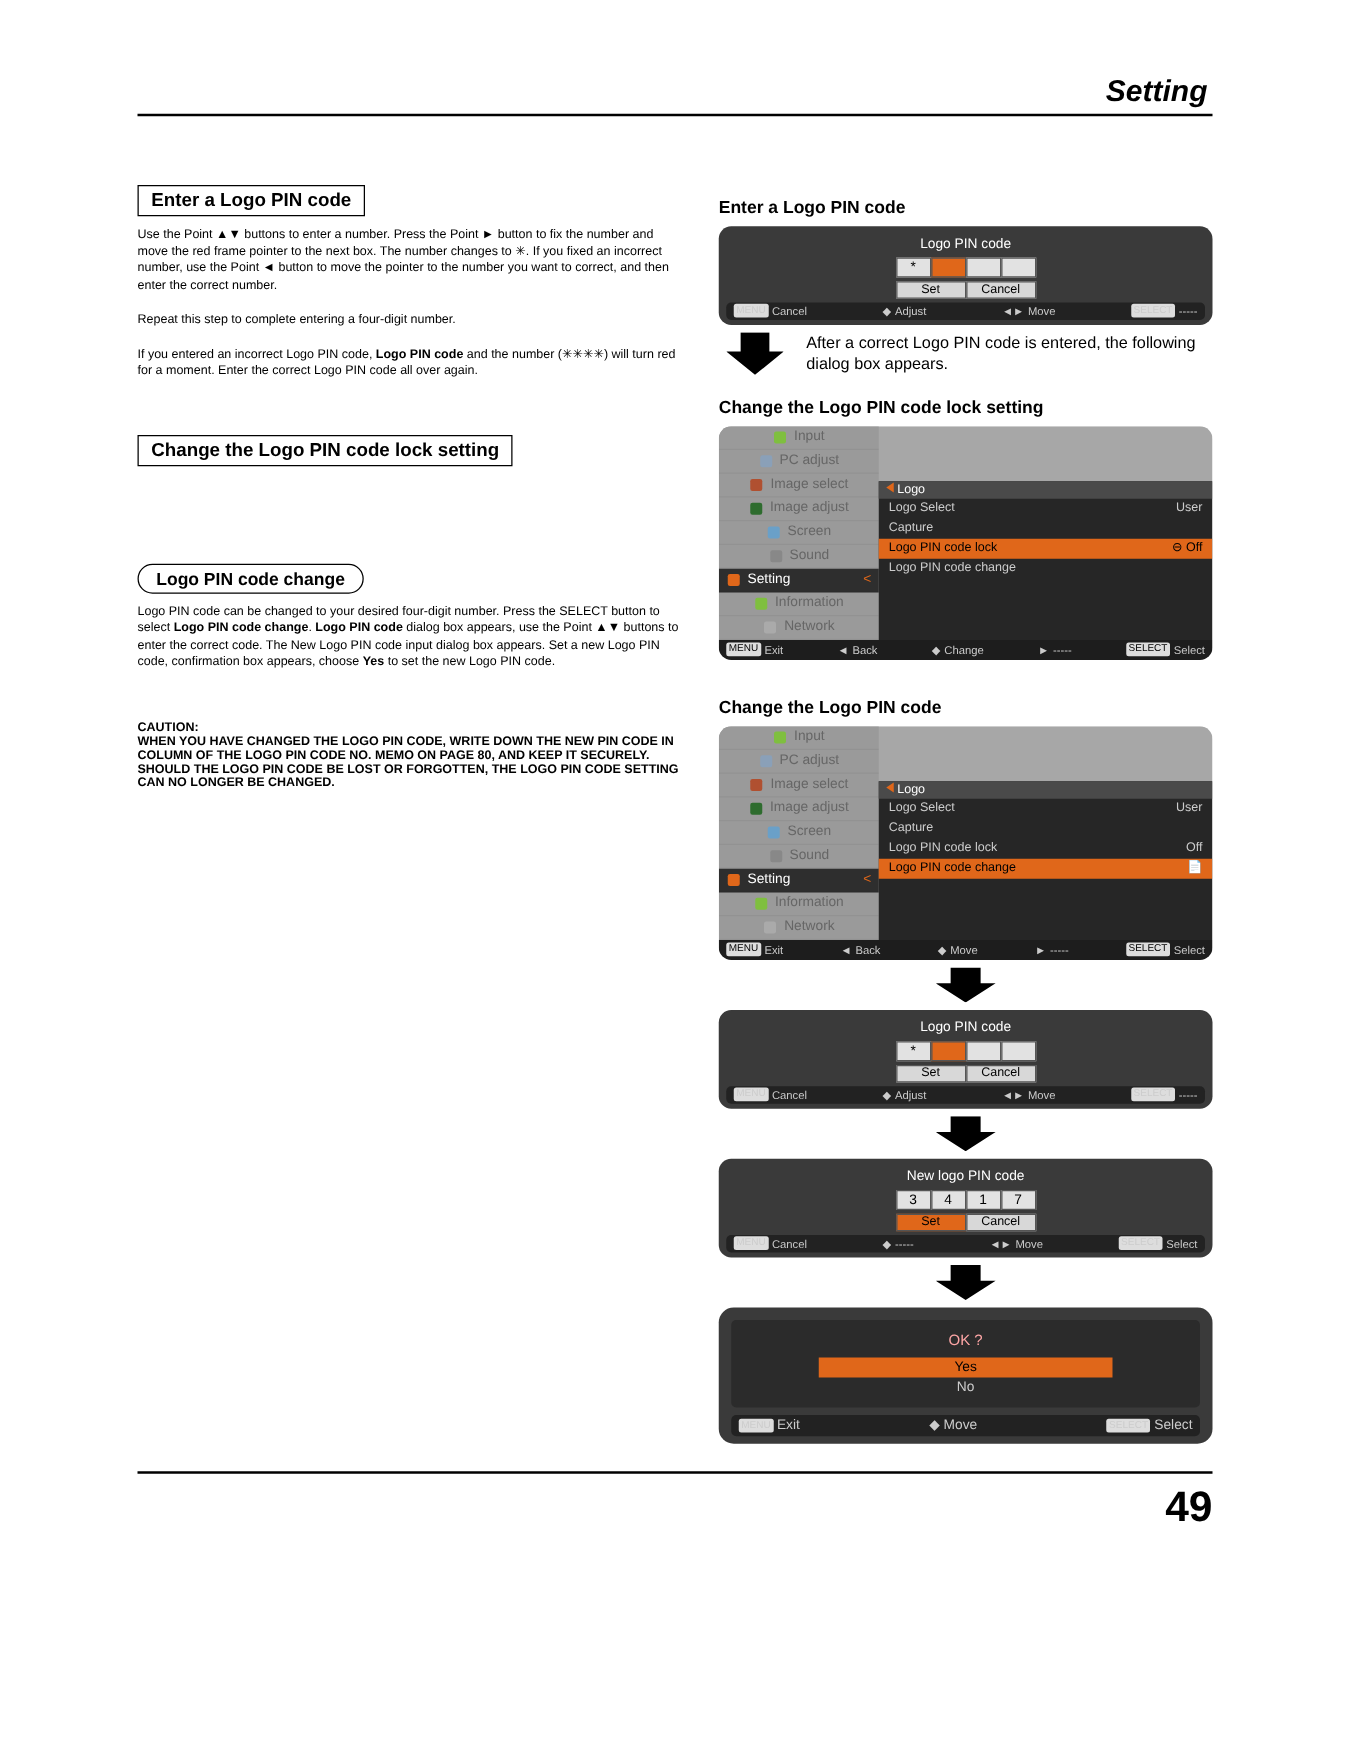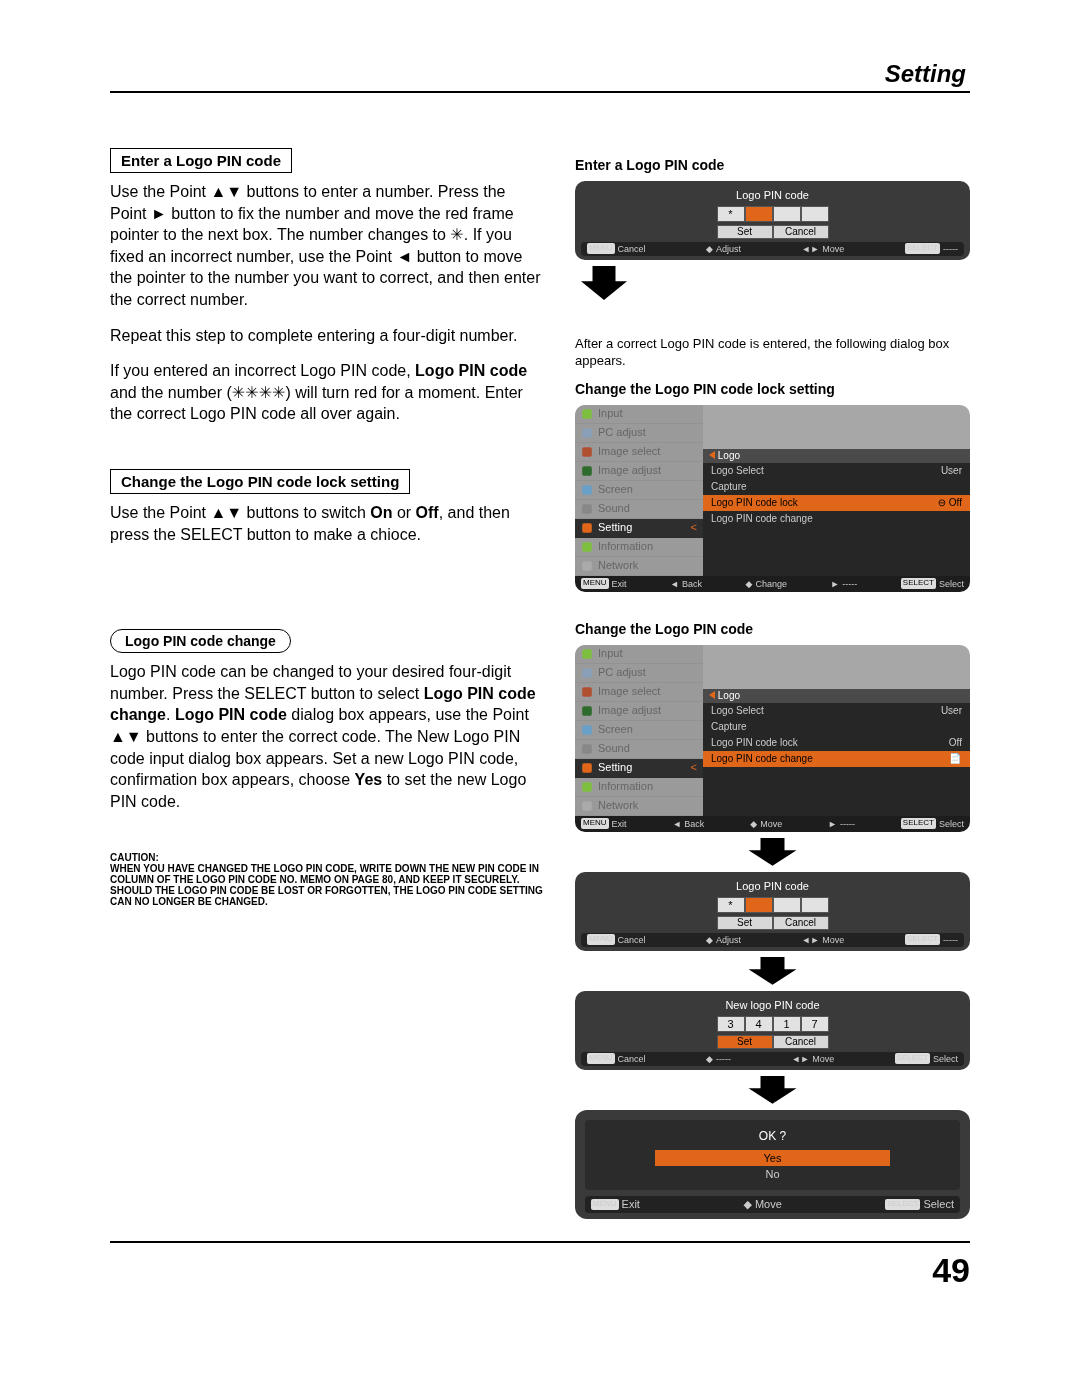--- a/index.html
+++ b/index.html
@@ -44,21 +44,21 @@
   }
   .pill-title {
     display: inline-block;
     border: 1px solid #000;
     border-radius: 14px;
     padding: 3px 14px;
     font-weight: bold;
     font-size: 14px;
     margin: 20px 0 8px 0;
   }
-  p { font-size: 16px; line-height: 1.35; margin: 0 0 14px 0; }
+  p { font-size: 10px; line-height: 1.35; margin: 0 0 14px 0; }
   .justify { text-align: justify; }
   .caution { font-size: 10px; font-weight: bold; margin-top: 40px; }
   .sub-head { font-weight: bold; font-size: 14px; margin: 8px 0 6px 0; }
   .page-num {
     text-align: right;
     font-size: 34px;
     font-weight: bold;
     margin-top: 8px;
   }
   .hr-bottom {
@@ -109,21 +109,21 @@
   }
   .status-bar span { color: #ccc; display: flex; align-items: center; gap: 3px; }
   .badge { background: #ddd; color: #000; font-size: 8px; padding: 0 2px; border-radius: 2px; }
 
   .arrow-down {
     width: 48px; height: 28px;
     margin: 4px auto 6px;
     background: #000;
     clip-path: polygon(25% 0, 75% 0, 75% 45%, 100% 45%, 50% 100%, 0 45%, 25% 45%);
   }
-  .arrow-wrap { display: flex; align-items: flex-start; gap: 12px; margin-bottom: 10px; flex-direction: column; }
+  .arrow-wrap { display: flex; align-items: flex-start; gap: 12px; margin-bottom: 10px; }
   .arrow-wrap .arrow-left-col { width: 58px; flex: 0 0 58px; }
   .arrow-wrap .arrow-down.sm { width: 46px; height: 34px; margin-top: 0; }
   .arrow-text { font-size: 13px; line-height: 1.3; color: #000; flex: 1; }
 
   
   .menu-osd {
     display: flex;
     background: #a7a7a7;
     border-radius: 8px 8px 0 0;
     overflow: hidden;
@@ -138,20 +138,21 @@
   .menu-left {
     width: 128px;
     background: #9a9a9a;
   }
   .menu-left .mi {
     display: flex; align-items: center; gap: 5px;
     height: 19px;
     padding: 0 6px;
     color: #666;
     border-bottom: 1px solid rgba(0,0,0,.05);
+    justify-content: center;
   }
   .menu-left .mi.active { background: #2e2e2e; color: #fff; }
   .menu-right {
     flex: 1;
     background: #262626;
     position: relative;
     margin-top: 44px;
   }
   .menu-right .hdrbar {
     background: #4a4a4a;
@@ -195,21 +196,21 @@
     color: #fff;
     font-size: 12px;
     margin-bottom: 4px;
   }
   .ok-osd .inner {
     background: #2b2b2b;
     border-radius: 4px;
     padding: 8px 0;
     margin-bottom: 6px;
   }
-  .ok-osd .q { text-align: center; margin-bottom: 6px; color: #ffffff; }
+  .ok-osd .q { text-align: center; margin-bottom: 6px; color: #fca5a5; }
   .ok-osd .opt { text-align: center; height: 16px; line-height: 16px; font-size: 11px; }
   .ok-osd .opt.hl { background: #e0671a; color: #000; margin: 0 70px; }
   .ok-osd .opt.no { color: #ccc; }
 
   svg.mi-icon { width: 12px; height: 12px; flex: 0 0 12px; }
 </style>
 </head>
 <body>
 
 <div class="page">
@@ -221,23 +222,20 @@
     <div class="col-left">
       <div class="box-title">Enter a Logo PIN code</div>
       <p>Use the Point ▲▼ buttons to enter a number. Press the Point ► button to fix the number and move the red frame pointer to the next box. The number changes to ✳. If you fixed an incorrect number, use the Point ◄ button to move the pointer to the number you want to correct, and then enter the correct number.</p>
       <p>Repeat this step to complete entering a four-digit number.</p>
       <p>
         <span>If you entered an incorrect Logo PIN code, </span><b>Logo PIN code</b><span> and the number (✳✳✳✳) will turn red for a moment. Enter the correct Logo PIN code all over again.</span>
       </p>
 
       <div style="height:30px"></div>
       <div class="box-title">Change the Logo PIN code lock setting</div>
-      <p>
-        <span>Use the Point ▲▼ buttons to switch </span><b>On</b><span> or </span><b>Off</b><span>, and then press the SELECT button to make a chioce.</span>
-      </p>
 
       <div style="height:50px"></div>
       <div class="pill-title">Logo PIN code change</div>
       <p>
         <span>Logo PIN code can be changed to your desired four-digit number. Press the SELECT button to select </span><b>Logo PIN code change</b><span>. </span><b>Logo PIN code</b><span> dialog box appears, use the Point ▲▼ buttons to enter the correct code. The New Logo PIN code input dialog box appears. Set a new Logo PIN code, confirmation box appears, choose </span><b>Yes</b><span> to set the new Logo PIN code.</span>
       </p>
 
       <div class="caution">
         <div>CAUTION:</div>
         <div>WHEN YOU HAVE CHANGED THE LOGO PIN CODE, WRITE DOWN THE NEW PIN CODE IN COLUMN OF THE LOGO PIN CODE NO. MEMO ON PAGE 80, AND KEEP IT SECURELY. SHOULD THE LOGO PIN CODE BE LOST OR FORGOTTEN, THE LOGO PIN CODE SETTING CAN NO LONGER BE CHANGED.</div>

